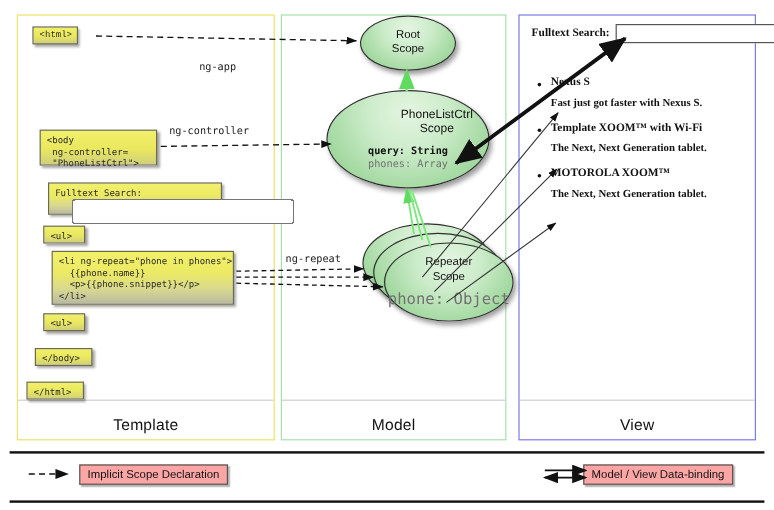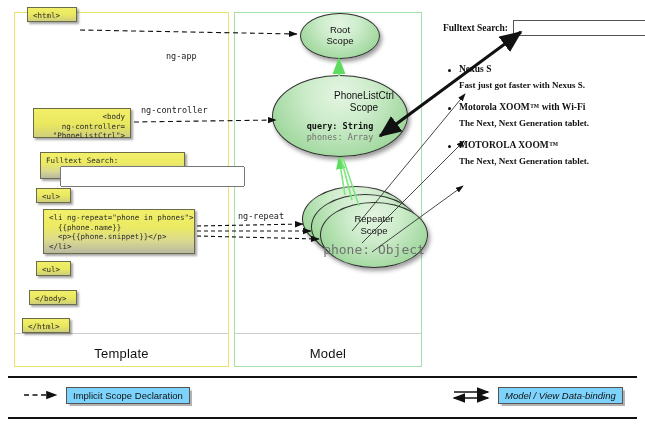--- a/index.html
+++ b/index.html
@@ -38,22 +38,22 @@
     box-shadow:2px 2px 2px rgba(0,0,0,.35);
     font-family:"DejaVu Sans Mono","Liberation Mono",monospace;
     font-size:7.5px;color:#2a2a2a;line-height:1.28;
     padding:3px 5px;white-space:pre;
   }
   .codebox.flat{
     background:linear-gradient(to bottom,#f2f06a 0%,#e9e75e 55%,#cfcf7e 100%);
   }
   .codebox b{font-weight:bold;color:#111;}
 
-  #box-html {left:27px; top:7px;  width:50px;  height:15px;}
-  #box-body {left:33px; top:108px; width:98px;  height:30px;text-align:right;}
+  #box-html {left:27px; top:22px;  width:38px;  height:15px;font-family:Liberation Mono, monospace;}
+  #box-body {left:33px; top:108px; width:98px;  height:30px;}
   #box-search{left:40px;top:152px; width:145px; height:27px;}
   #box-ul1  {left:36px; top:188px; width:35px;  height:15px;}
   #box-li   {left:43px; top:209px; width:152px; height:45px;}
   #box-ul2  {left:36px; top:261px; width:35px;  height:15px;}
   #box-bodyend{left:29px;top:290px;width:48px;  height:15px;}
   #box-htmlend{left:22px;top:318px;width:48px;  height:15px;}
 
   
   .scope{
     position:absolute;border-radius:50%;
@@ -91,30 +91,30 @@
   .view-list li{margin:0 0 2px 0;}
   .vtitle{font-size:9.5px;font-weight:bold;position:relative;padding-left:16px;}
   .vtitle::before{content:"";position:absolute;left:5px;top:5px;width:3px;height:3px;border-radius:50%;background:#111;}
   .vsnip{font-size:9px;font-weight:bold;padding-left:16px;margin:6px 0 12px 0;}
 
   
   #legend-rule-top{position:absolute;left:8px;top:376px;width:629px;height:2px;background:#111;}
   #legend-rule-bot{position:absolute;left:8px;top:417px;width:629px;height:2px;background:#111;}
   .legend-item{position:absolute;top:386px;height:18px;display:flex;align-items:center;}
   .legend-box{
-    box-sizing:border-box;border:1px solid #555;background:#7dd3fc;
+    box-sizing:border-box;border:1px solid #555;background:#fca5a5;
     box-shadow:1.5px 1.5px 1px rgba(0,0,0,.3);
     font-size:9.5px;color:#111;padding:2px 6px;white-space:nowrap;
   }
   #legend-1{left:22px;}
   #legend-1 .legend-box{margin-left:44px;}
   #legend-2{left:254px;}
   #legend-2 .legend-box{margin-left:50px;}
   #legend-3{left:450px;}
-  #legend-3 .legend-box{margin-left:48px;font-style:italic;}
+  #legend-3 .legend-box{margin-left:36px;}
   .legend-gfx{position:absolute;left:0;top:0;}
 
   .edgelabel{position:absolute;font-family:"DejaVu Sans Mono","Liberation Mono",monospace;
     font-size:8.5px;color:#1b1b1b;}
   #lbl-ngapp{left:166px;top:16px;margin-top:35px;}
   #lbl-ngctrl{left:141px;top:105px;}
   #lbl-ngrep{left:238px;top:211px;}
 </style>
 </head>
 <body>
@@ -124,20 +124,24 @@
   <div class="panel panel-tpl">
     <div class="panel-sep"></div>
     <div class="panel-label">Template</div>
   </div>
 
   <div class="panel panel-mdl">
     <div class="panel-sep"></div>
     <div class="panel-label">Model</div>
   </div>
 
+  <div class="panel panel-view">
+    <div class="panel-sep"></div>
+    <div class="panel-label">View</div>
+  </div>
 
   <div class="codebox flat" id="box-html">&lt;html&gt;</div>
   <div class="codebox flat" id="box-body">&lt;body
  ng-controller=
  "PhoneListCtrl"&gt;</div>
   <div class="codebox" id="box-search">Fulltext Search:
 <b>   <input ng-model="query" style=""></b></div>
   <div class="codebox flat" id="box-ul1">&lt;ul&gt;</div>
   <div class="codebox" id="box-li">&lt;li ng-repeat="phone in phones"&gt;
   {{phone.name}}
@@ -181,21 +185,21 @@
     <div class="search-row">
       <span class="search-lbl">Fulltext Search:</span>
       <input class="search-input" type="text" placeholder="" style="">
     </div>
     <ul class="view-list">
       <li>
         <div class="vtitle">Nexus S</div>
         <div class="vsnip">Fast just got faster with Nexus S.</div>
       </li>
       <li>
-        <div class="vtitle">Motorola XOOM™ with Wi-Fi</div>
+        <div class="vtitle">Template XOOM™ with Wi-Fi</div>
         <div class="vsnip">The Next, Next Generation tablet.</div>
       </li>
       <li>
         <div class="vtitle">MOTOROLA XOOM™</div>
         <div class="vsnip">The Next, Next Generation tablet.</div>
       </li>
     </ul>
   </div>
 
   <svg class="layer" id="arrows" viewBox="0 0 645 425">

